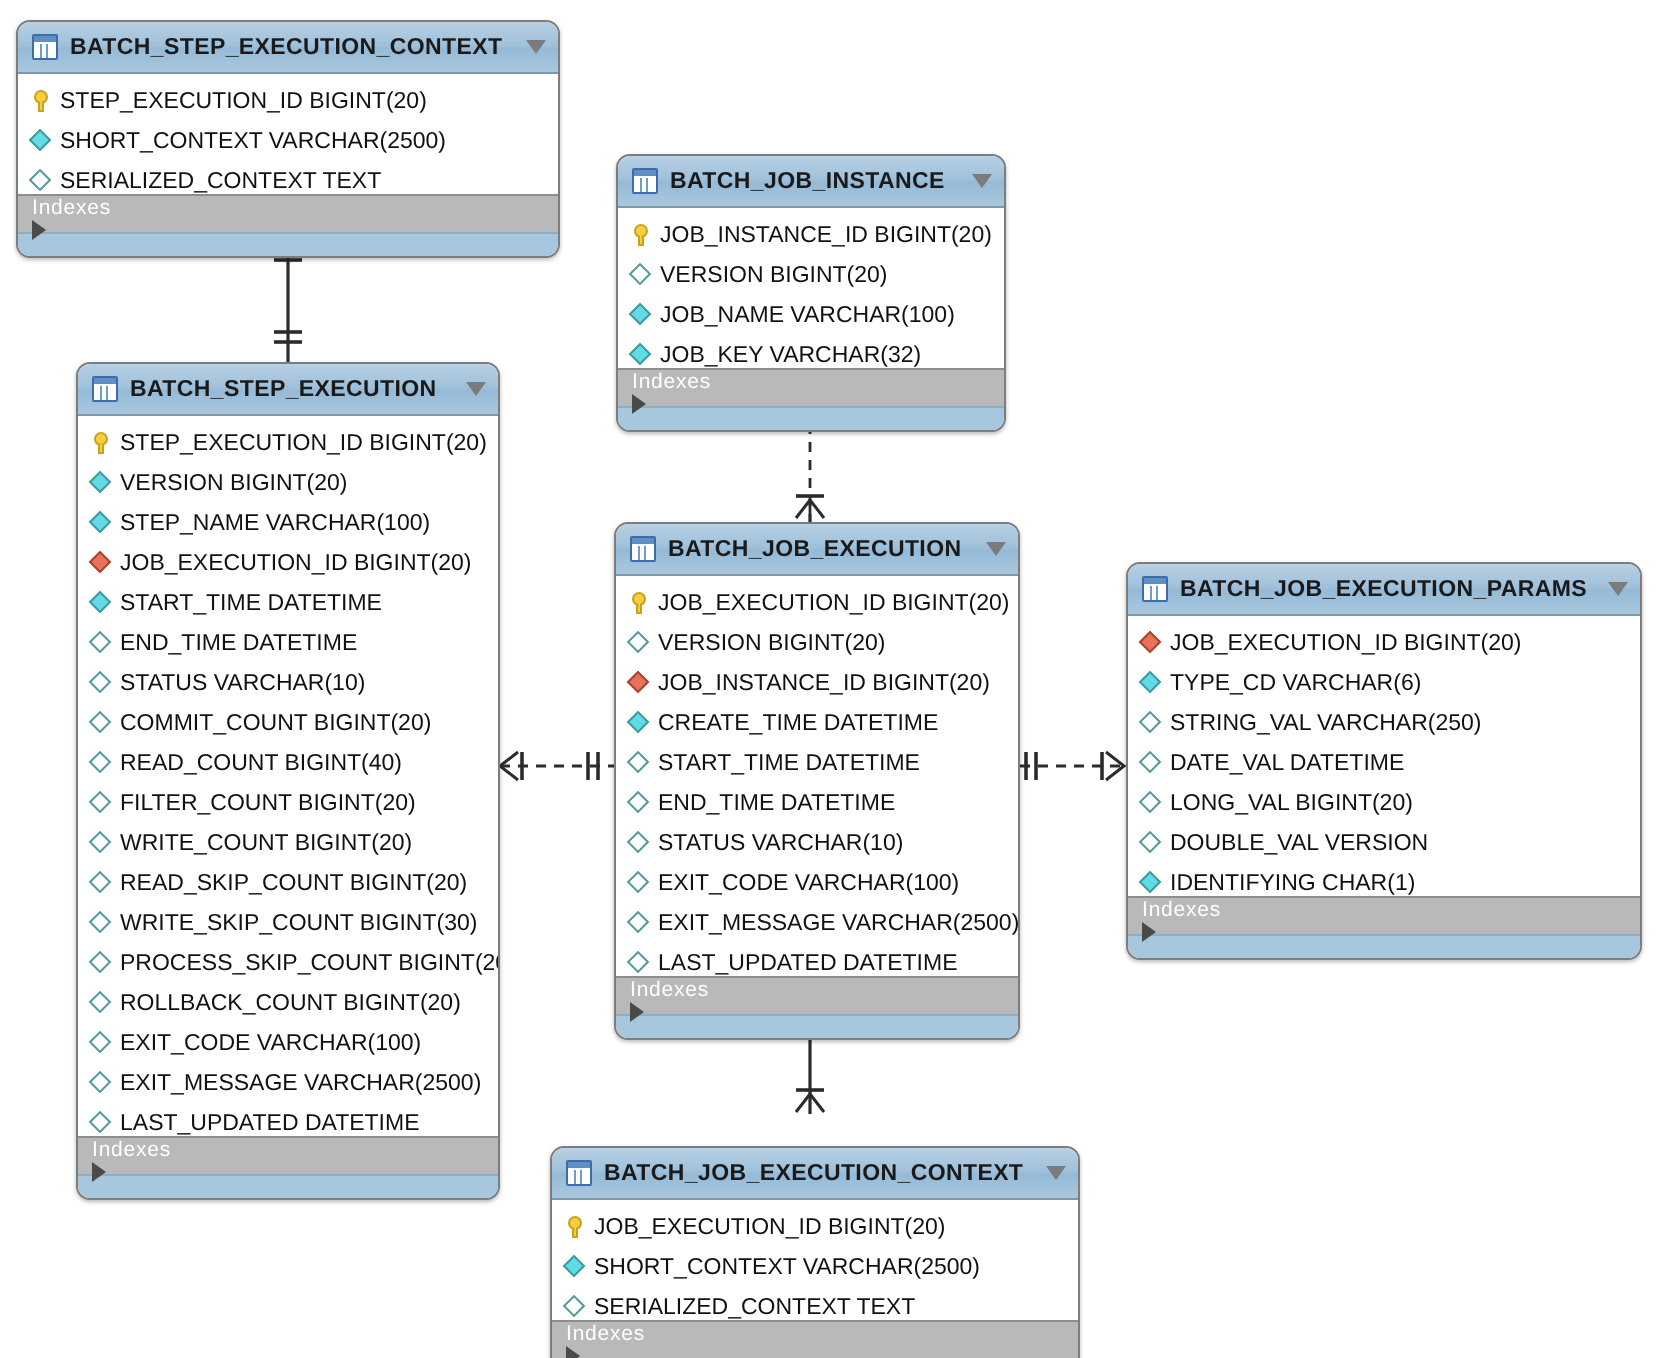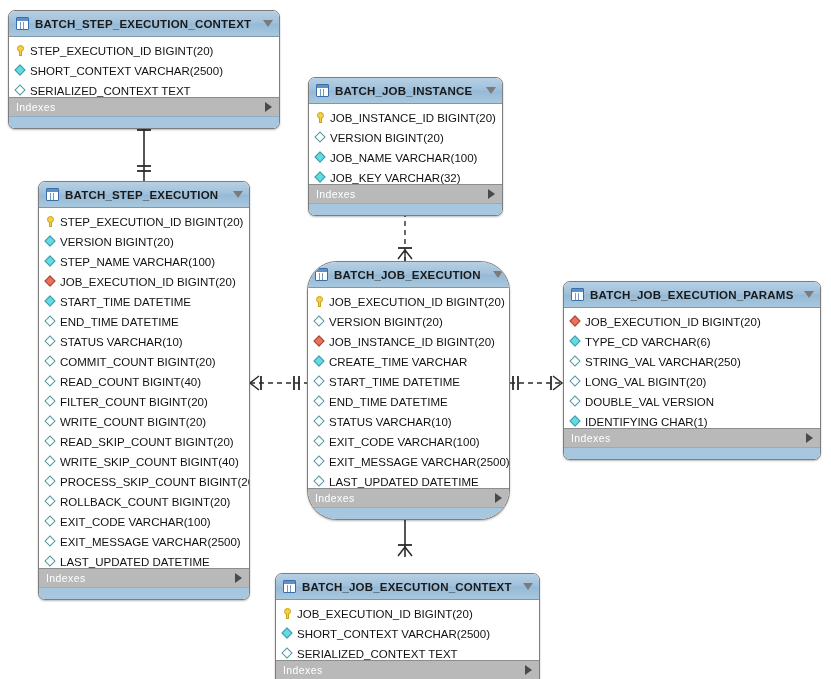--- a/index.html
+++ b/index.html
@@ -89,22 +89,23 @@
     box-sizing:border-box;
   }
   .glyph.nn:before{background:#63dbe4;border:1px solid #3f9aa2;}
   .glyph.null:before{background:#ffffff;border:1px solid #4d9aa0;}
   .glyph.fk:before{background:#e8725e;border:1px solid #a8442f;}
 
   .tbl-indexes{
     height:18px;
     background:#b9b9b9;
     border-top:1px solid #8d8d8d;
-    display:flex;align-items:center;
+    display:flex;
     padding:0 7px 0 7px;
+    flex-direction:column;
   }
   .idx-label{
     font-size:10.5px;color:#ffffff;flex:1 1 auto;letter-spacing:.4px;
   }
   .idx-caret{
     width:0;height:0;
     border-top:5px solid transparent;
     border-bottom:5px solid transparent;
     border-left:7px solid #4a4a4a;
   }
@@ -284,21 +285,21 @@
       <div class="col-row">
         <span class="glyph null"></span>
         <span class="col-name">WRITE_COUNT BIGINT(20)</span>
       </div>
       <div class="col-row">
         <span class="glyph null"></span>
         <span class="col-name">READ_SKIP_COUNT BIGINT(20)</span>
       </div>
       <div class="col-row">
         <span class="glyph null"></span>
-        <span class="col-name">WRITE_SKIP_COUNT BIGINT(40)</span>
+        <span class="col-name">WRITE_SKIP_COUNT BIGINT(30)</span>
       </div>
       <div class="col-row">
         <span class="glyph null"></span>
         <span class="col-name">PROCESS_SKIP_COUNT BIGINT(20)</span>
       </div>
       <div class="col-row">
         <span class="glyph null"></span>
         <span class="col-name">ROLLBACK_COUNT BIGINT(20)</span>
       </div>
       <div class="col-row">
@@ -314,42 +315,42 @@
         <span class="col-name">LAST_UPDATED DATETIME</span>
       </div>
     </div>
     <div class="tbl-indexes">
       <span class="idx-label">Indexes</span>
       <span class="idx-caret"></span>
     </div>
     <div class="tbl-foot"></div>
   </div>
 
-  <div class="table-node" style="left:307px;top:261px;width:203px;border-radius:30px;">
+  <div class="table-node" style="left:307px;top:261px;width:203px;">
     <div class="tbl-header">
       <span class="tbl-icon"></span>
       <span class="tbl-title">BATCH_JOB_EXECUTION</span>
       <span class="tbl-caret"></span>
     </div>
     <div class="tbl-cols">
       <div class="col-row">
         <span class="glyph pk"></span>
         <span class="col-name">JOB_EXECUTION_ID BIGINT(20)</span>
       </div>
       <div class="col-row">
         <span class="glyph null"></span>
         <span class="col-name">VERSION BIGINT(20)</span>
       </div>
       <div class="col-row">
         <span class="glyph fk"></span>
         <span class="col-name">JOB_INSTANCE_ID BIGINT(20)</span>
       </div>
       <div class="col-row">
         <span class="glyph nn"></span>
-        <span class="col-name">CREATE_TIME VARCHAR</span>
+        <span class="col-name">CREATE_TIME DATETIME</span>
       </div>
       <div class="col-row">
         <span class="glyph null"></span>
         <span class="col-name">START_TIME DATETIME</span>
       </div>
       <div class="col-row">
         <span class="glyph null"></span>
         <span class="col-name">END_TIME DATETIME</span>
       </div>
       <div class="col-row">
@@ -390,20 +391,24 @@
       <div class="col-row">
         <span class="glyph nn"></span>
         <span class="col-name">TYPE_CD VARCHAR(6)</span>
       </div>
       <div class="col-row">
         <span class="glyph null"></span>
         <span class="col-name">STRING_VAL VARCHAR(250)</span>
       </div>
       <div class="col-row">
         <span class="glyph null"></span>
+        <span class="col-name">DATE_VAL DATETIME</span>
+      </div>
+      <div class="col-row">
+        <span class="glyph null"></span>
         <span class="col-name">LONG_VAL BIGINT(20)</span>
       </div>
       <div class="col-row">
         <span class="glyph null"></span>
         <span class="col-name">DOUBLE_VAL VERSION</span>
       </div>
       <div class="col-row">
         <span class="glyph nn"></span>
         <span class="col-name">IDENTIFYING CHAR(1)</span>
       </div>

